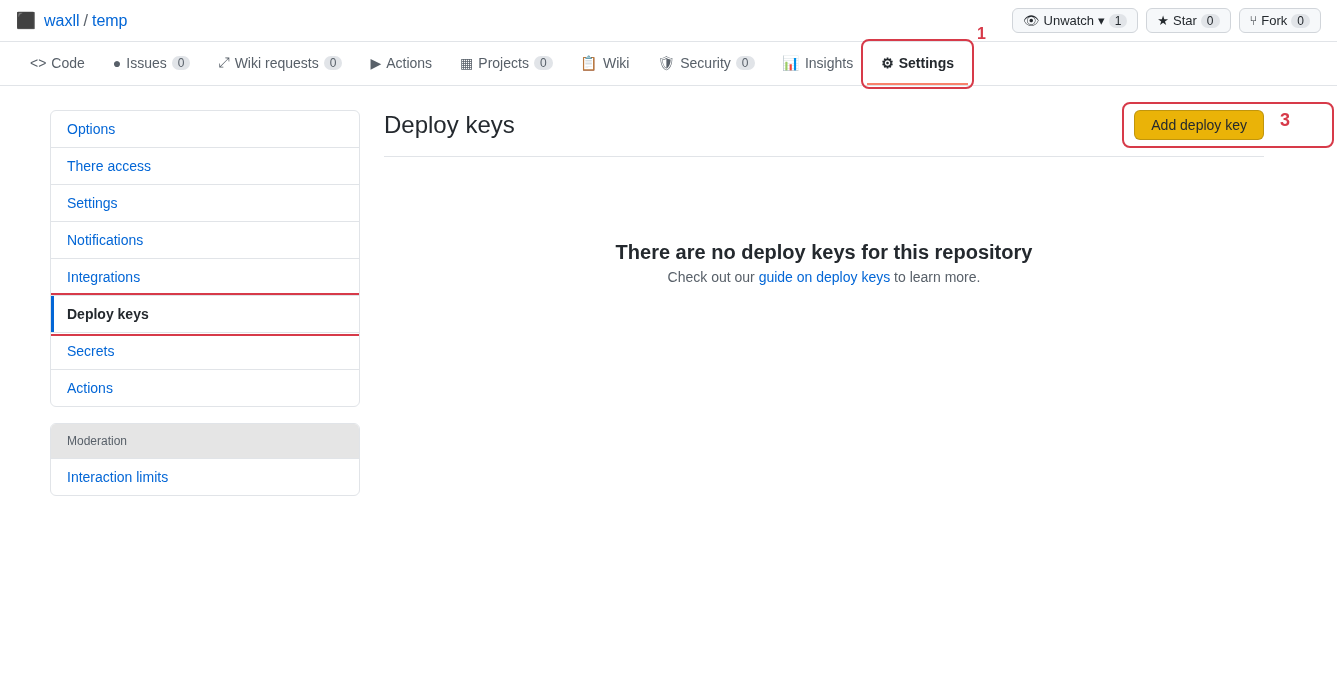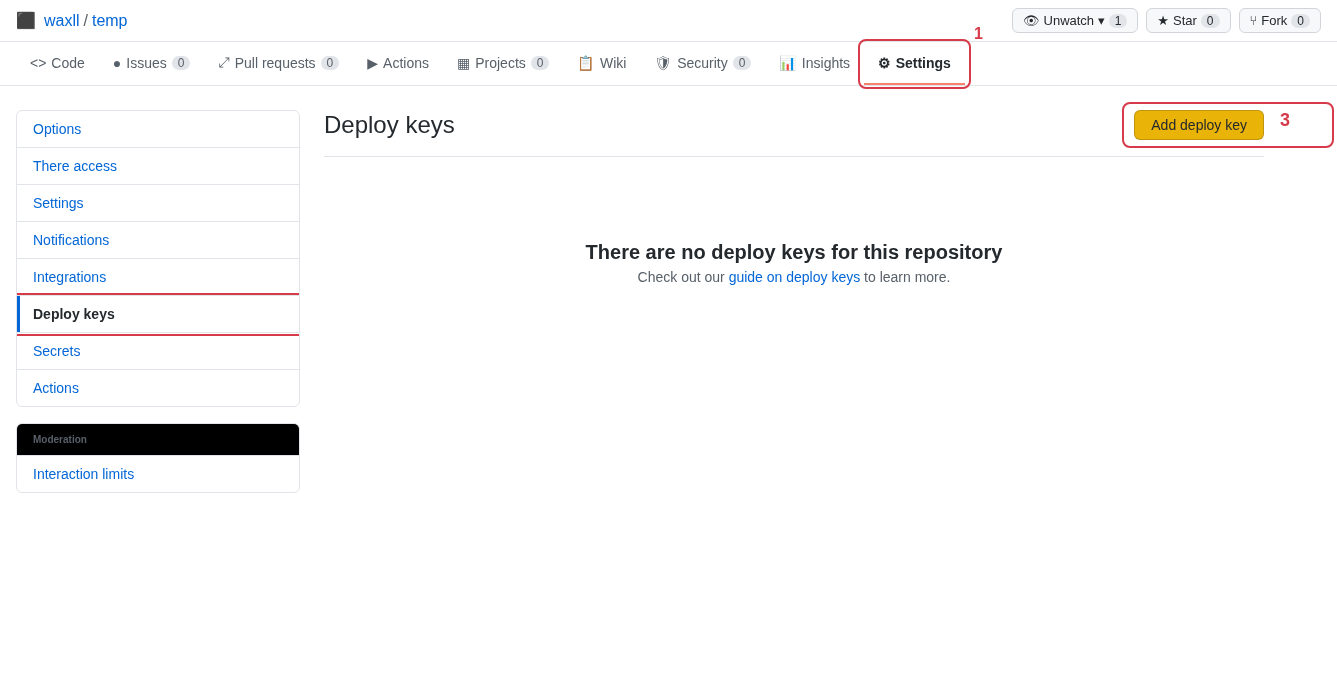--- a/index.html
+++ b/index.html
@@ -94,22 +94,23 @@
     
     .layout {
       display: flex;
       padding: 24px 16px;
       gap: 24px;
       max-width: 1280px;
     }
 
     
     .sidebar {
-      width: 284px;
+      width: 310px;
       flex-shrink: 0;
+      margin-left: 34px;
     }
     .sidebar-section {
       border: 1px solid #e1e4e8;
       border-radius: 6px;
       margin-bottom: 16px;
       overflow: hidden;
     }
     .sidebar-item {
       display: block;
       padding: 10px 16px;
@@ -130,24 +131,24 @@
       content: '';
       position: absolute;
       left: 0;
       top: 0;
       bottom: 0;
       width: 3px;
       background: #0366d6;
     }
     .sidebar-section-header {
       padding: 10px 16px;
-      font-size: 10px;
-      font-weight: 700;
+      font-size: 12px;
+      font-weight: 400;
       color: #586069;
-      background: #000000;
+      background: #e5e5e5;
       border-bottom: 1px solid #e1e4e8;
     }
     .deploy-keys-wrapper {
       position: relative;
     }
     .deploy-keys-circle {
       position: absolute;
       top: -3px;
       left: -8px;
       right: -60px;
@@ -259,21 +260,21 @@
     <span>&lt;&gt;</span>
     <span>Code</span>
   </a>
   <a class="nav-tab">
     <span>●</span>
     <span>Issues</span>
     <span class="tab-count">0</span>
   </a>
   <a class="nav-tab">
     <span>⤢</span>
-    <span>Pull requests</span>
+    <span>Wiki requests</span>
     <span class="tab-count">0</span>
   </a>
   <a class="nav-tab">
     <span>▶</span>
     <span>Actions</span>
   </a>
   <a class="nav-tab">
     <span>▦</span>
     <span>Projects</span>
     <span class="tab-count">0</span>

